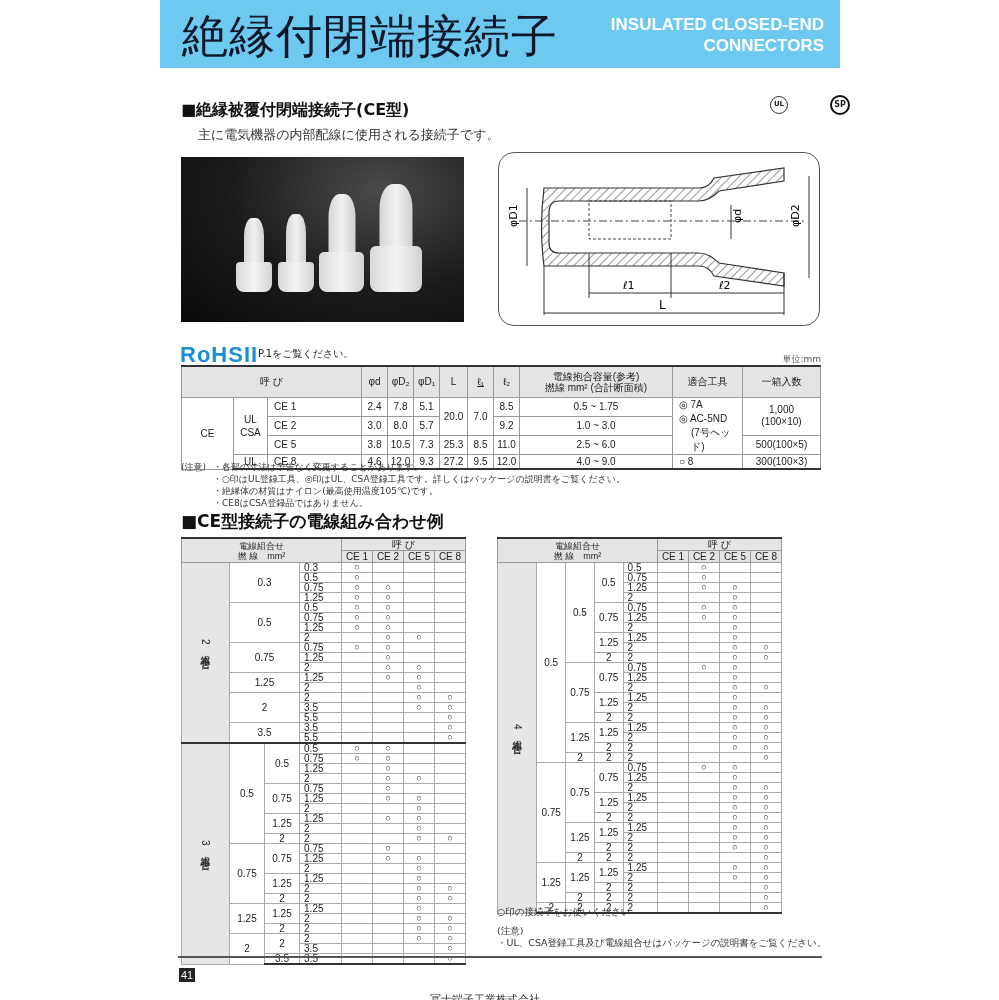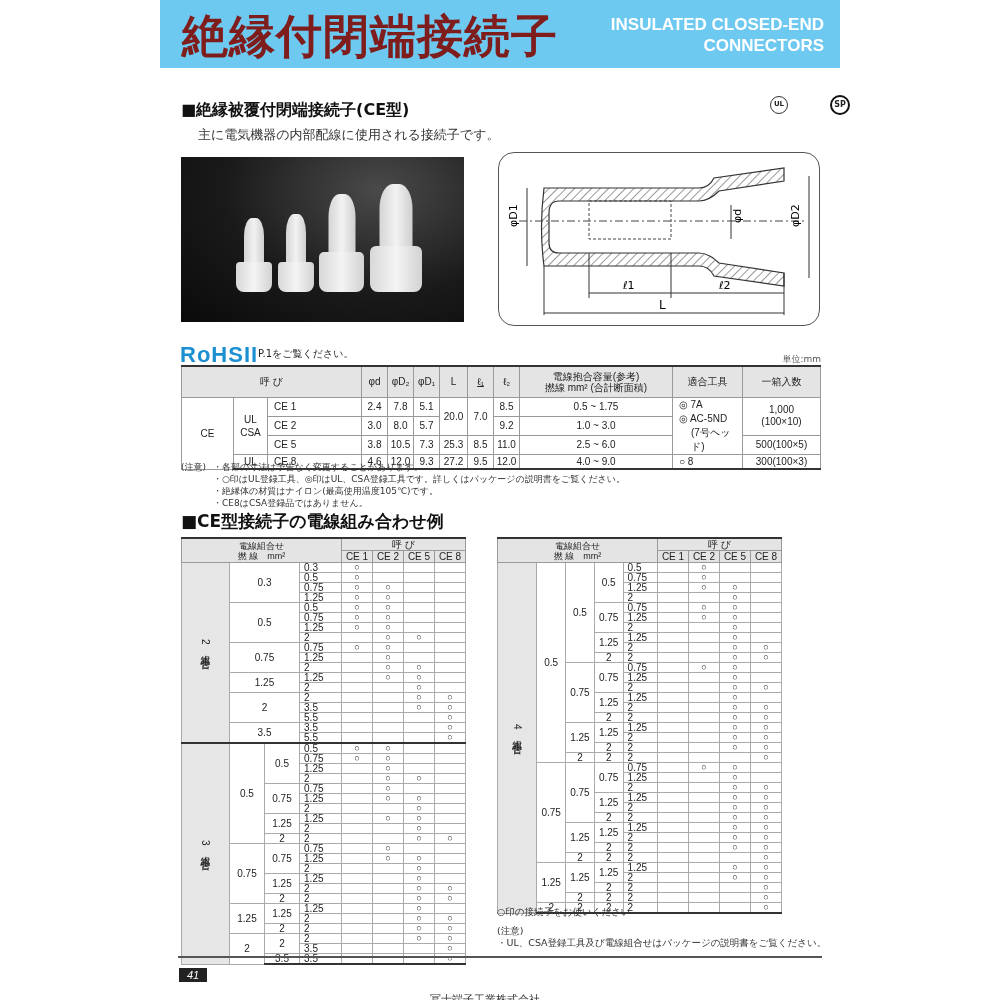--- a/index.html
+++ b/index.html
@@ -1,18 +1,18 @@
 <!DOCTYPE html>
 <html><head>
 <meta charset="utf-8">
 <style>
   * { box-sizing: border-box; margin: 0; padding: 0; }
   body { width: 999px; height: 1000px; background: #ffffff; font-family: "DejaVu Sans", sans-serif; color: #222; position: relative; overflow: hidden; }
   .banner { position: absolute; left: 160px; top: 0; width: 680px; height: 68px; background: #6ec9f1; }
-  .banner-jp { position: absolute; left: 22px; top: 6px; font-size: 46px; font-weight: bold; color: #7f1d1d; letter-spacing: 1px; }
+  .banner-jp { position: absolute; left: 22px; top: 6px; font-size: 46px; font-weight: normal; color: #0f172a; letter-spacing: 1px; }
   .banner-en { position: absolute; right: 16px; top: 14px; text-align: right; font-family: "Liberation Sans", sans-serif; font-size: 17px; font-weight: bold; color: #fff; line-height: 21px; }
   .sec-title { position: absolute; font-size: 16px; font-weight: bold; color: #111; }
   .sec-sub { position: absolute; left: 198px; top: 126px; font-size: 13px; color: #333; }
   .logos { position: absolute; left: 770px; top: 95px; display: flex; gap: 10px; align-items: center; }
   .ul-logo { width: 18px; height: 18px; border: 1.5px solid #333; border-radius: 50%; font-size: 7px; font-weight: bold; text-align: center; line-height: 15px; }
   .csa-logo { width: 20px; height: 20px; border: 2.5px solid #111; border-radius: 50%; font-size: 8px; font-weight: bold; text-align: center; line-height: 15px; margin-left: 32px; }
   .photo { position: absolute; left: 181px; top: 157px; width: 283px; height: 165px; background: radial-gradient(ellipse at 70% 20%, #4a4a4a 0%, #1a1a1a 55%, #0a0a0a 100%); overflow: hidden; }
   .conn { position: absolute; bottom: 30px; background: linear-gradient(90deg, #d8d8d8, #f4f4f4 50%, #d2d2d2); }
   .conn .top { position: absolute; left: 50%; transform: translateX(-50%); background: linear-gradient(90deg, #d5d5d5, #f2f2f2 50%, #cfcfcf); border-radius: 40% 40% 0 0; }
   .diagram { position: absolute; left: 498px; top: 152px; width: 322px; height: 174px; border: 1.5px solid #555; border-radius: 16px; }
@@ -30,21 +30,21 @@
   .combo th { background: #e4e4e4; font-weight: normal; border: 1px solid #999; height: 12px; line-height: 11px; }
   .combo thead tr:first-child th { border-top: 2px solid #333; }
   .combo td { border: 1px solid #aaa; height: 9.6px; line-height: 9px; text-align: center; padding: 0; }
   .combo td.g { background: #e6e6e6; writing-mode: vertical-rl; font-size: 10px; letter-spacing: 2px; }
   .combo td.v { text-align: left; padding-left: 4px; }
   .combo td.mk { width: 31px; font-size: 9px; }
   .combo tr.sep td { border-top: 2px solid #333; }
   .combo tbody tr:last-child td { border-bottom: 2px solid #333; }
   .footnote { position: absolute; left: 497px; font-size: 9.5px; color: #333; }
   .footer-line { position: absolute; left: 178px; top: 956px; width: 644px; border-top: 2px solid #555; }
-  .page-no { position: absolute; left: 179px; top: 968px; background: #222; color: #fff; font-size: 11px; padding: 1px 8px; font-family: "Liberation Sans", sans-serif; font-style: italic; }
+  .page-no { position: absolute; left: 179px; top: 968px; background: #222; color: #fff; font-size: 11px; padding: 1px 2px; font-family: "Liberation Sans", sans-serif; }
   .company { position: absolute; left: 430px; top: 992px; font-size: 11px; color: #333; }
 </style>
 </head>
 <body>
 
 <div class="banner">
   <div class="banner-jp">絶縁付閉端接続子</div>
   <div class="banner-en">
     <div>INSULATED CLOSED-END</div>
     <div>CONNECTORS</div>

